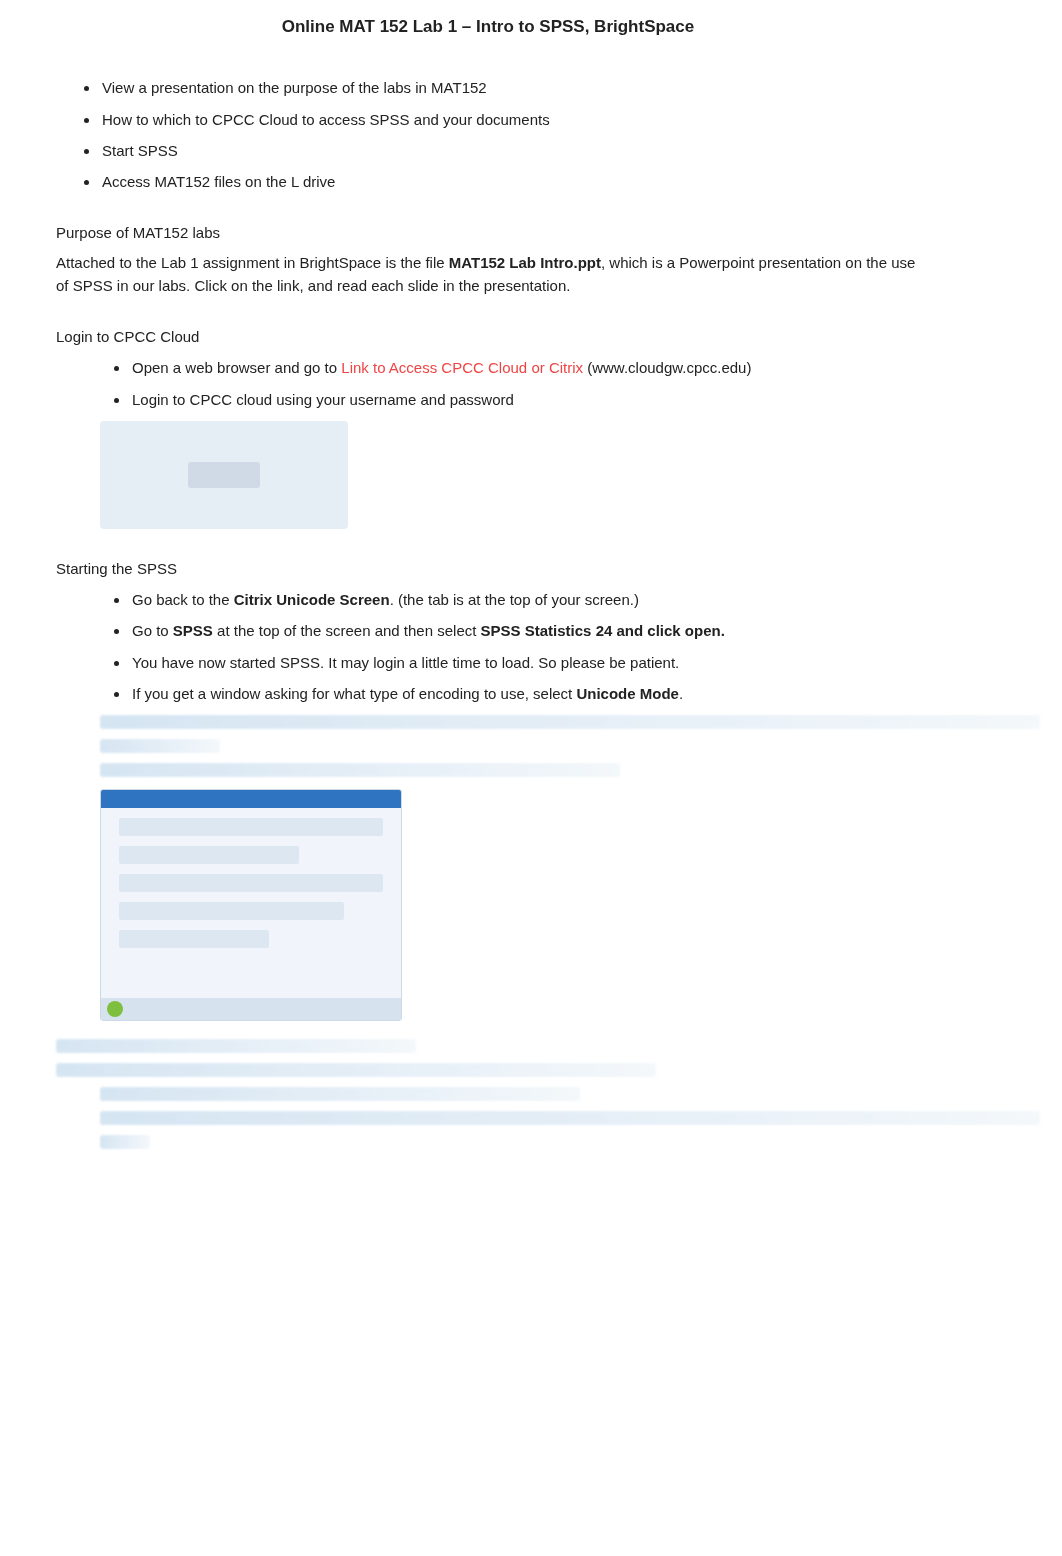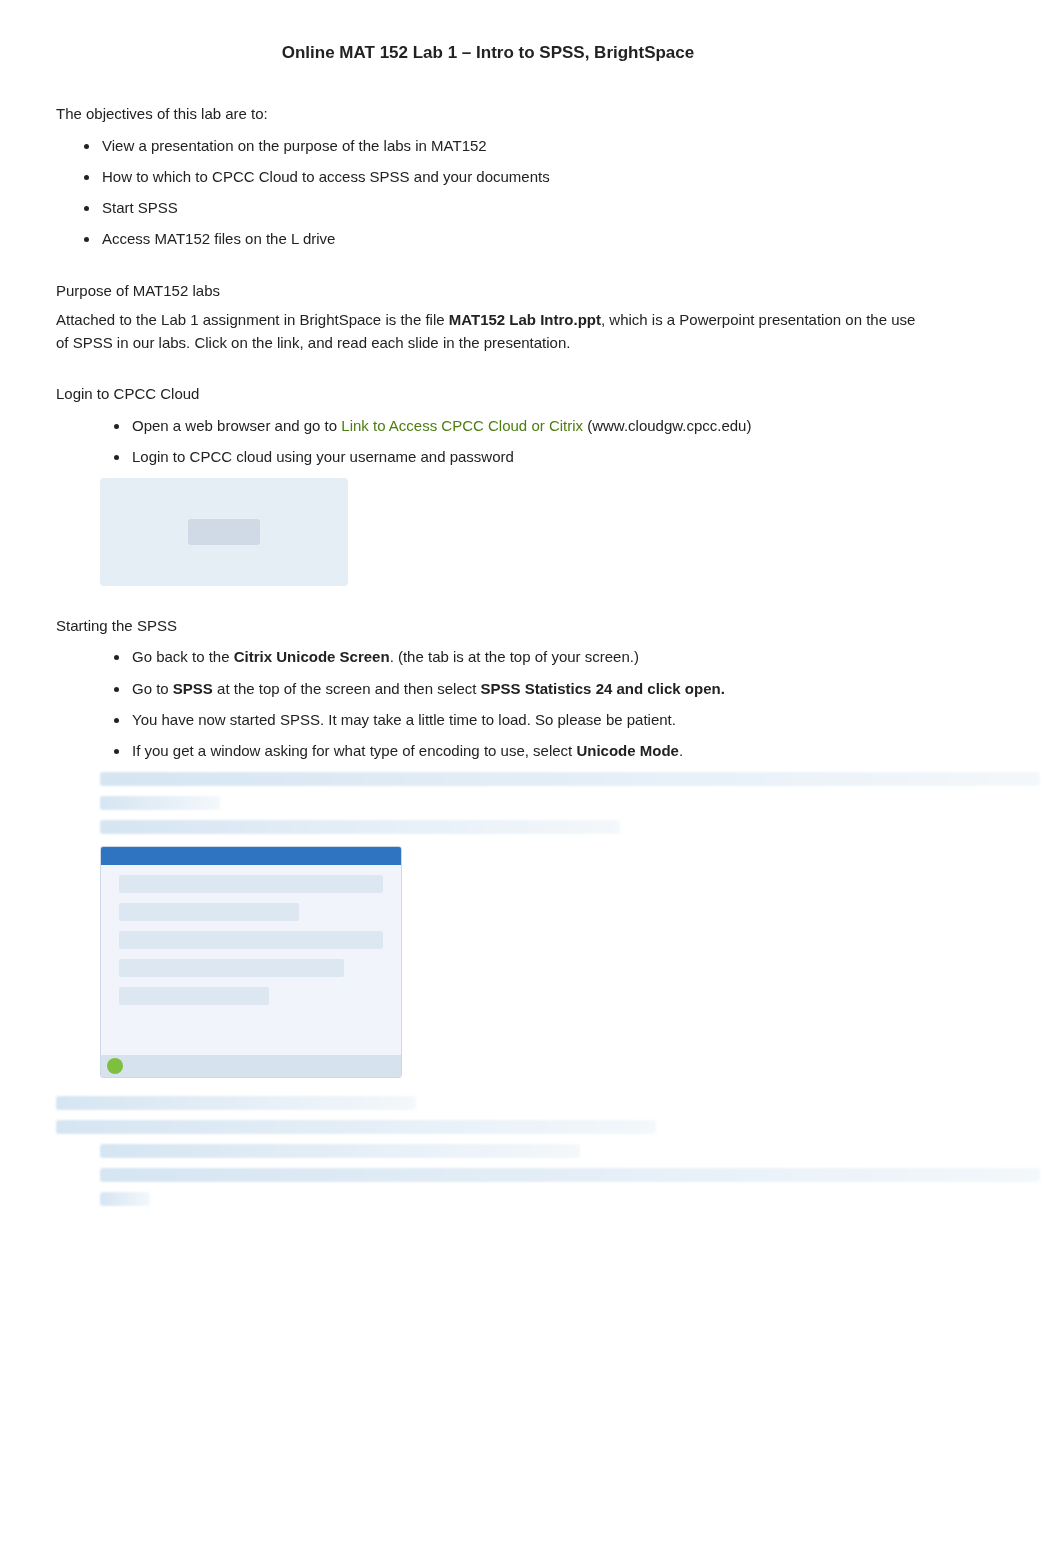--- a/index.html
+++ b/index.html
@@ -8,21 +8,21 @@
     background: #ffffff;
     font-family: "Segoe UI", Arial, sans-serif;
     color: #222;
     font-size: 15px;
     line-height: 1.55;
   }
   .page {
     width: 976px;
     min-height: 1556px;
     box-sizing: border-box;
-    padding: 34px 56px 56px 56px;
+    padding: 8px 56px 56px 56px;
     position: relative;
   }
   .title {
     text-align: center;
     font-weight: 700;
     font-size: 17px;
     margin: 6px 0 36px 0;
   }
   .section-heading {
     font-weight: 400;
@@ -38,21 +38,21 @@
     padding-left: 44px;
   }
   ul.bullets li {
     margin: 8px 0;
     padding-left: 2px;
   }
   ul.bullets.nested {
     padding-left: 74px;
   }
   a.link {
-    color: #4d7c0f;
+    color: #ef4444;
     text-decoration: none;
   }
   .placeholder-box {
     background: #e6eef5;
     border-radius: 4px;
   }
   .login-placeholder {
     width: 248px;
     height: 108px;
     margin: 6px 0 8px 44px;
@@ -123,21 +123,20 @@
   }
   strong { font-weight: 700; text-align: right; }
 </style>
 </head>
 <body>
 
 <div class="page">
 
   <div class="title">Online MAT 152 Lab 1 – Intro to SPSS, BrightSpace</div>
 
-  <p class="body-text">The objectives of this lab are to:</p>
   <ul class="bullets">
     <li>View a presentation on the purpose of the labs in MAT152</li>
     <li>How to which to CPCC Cloud to access SPSS and your documents</li>
     <li>Start SPSS</li>
     <li>Access MAT152 files on the L drive</li>
   </ul>
 
   <div class="section-heading">Purpose of MAT152 labs</div>
   <p class="body-text">
     <span>Attached to the Lab 1 assignment in BrightSpace is the file </span><strong>MAT152 Lab Intro.ppt</strong><span>, which is a Powerpoint presentation on the use of SPSS in our labs.  Click on the link, and read each slide in the presentation.</span>
@@ -155,21 +154,21 @@
   </div>
 
   <div class="section-heading">Starting the SPSS</div>
   <ul class="bullets nested">
     <li>
       <span>Go back to the </span><strong>Citrix Unicode Screen</strong><span>. (the tab is at the top of your screen.)</span>
     </li>
     <li>
       <span>Go to </span><strong>SPSS</strong><span> at the top of the screen and then select </span><strong>SPSS Statistics 24 and click open.</strong>
     </li>
-    <li>You have now started SPSS. It may take a little time to load. So please be patient.</li>
+    <li>You have now started SPSS. It may login a little time to load. So please be patient.</li>
     <li>
       <span>If you get a window asking for what type of encoding to use, select </span><strong>Unicode Mode</strong><span>.</span>
     </li>
   </ul>
 
   <div class="blurred-block">
     <div class="blur-line long"></div>
     <div class="blur-line short" style="margin-left:0;"></div>
     <div class="blur-line med"></div>
 

